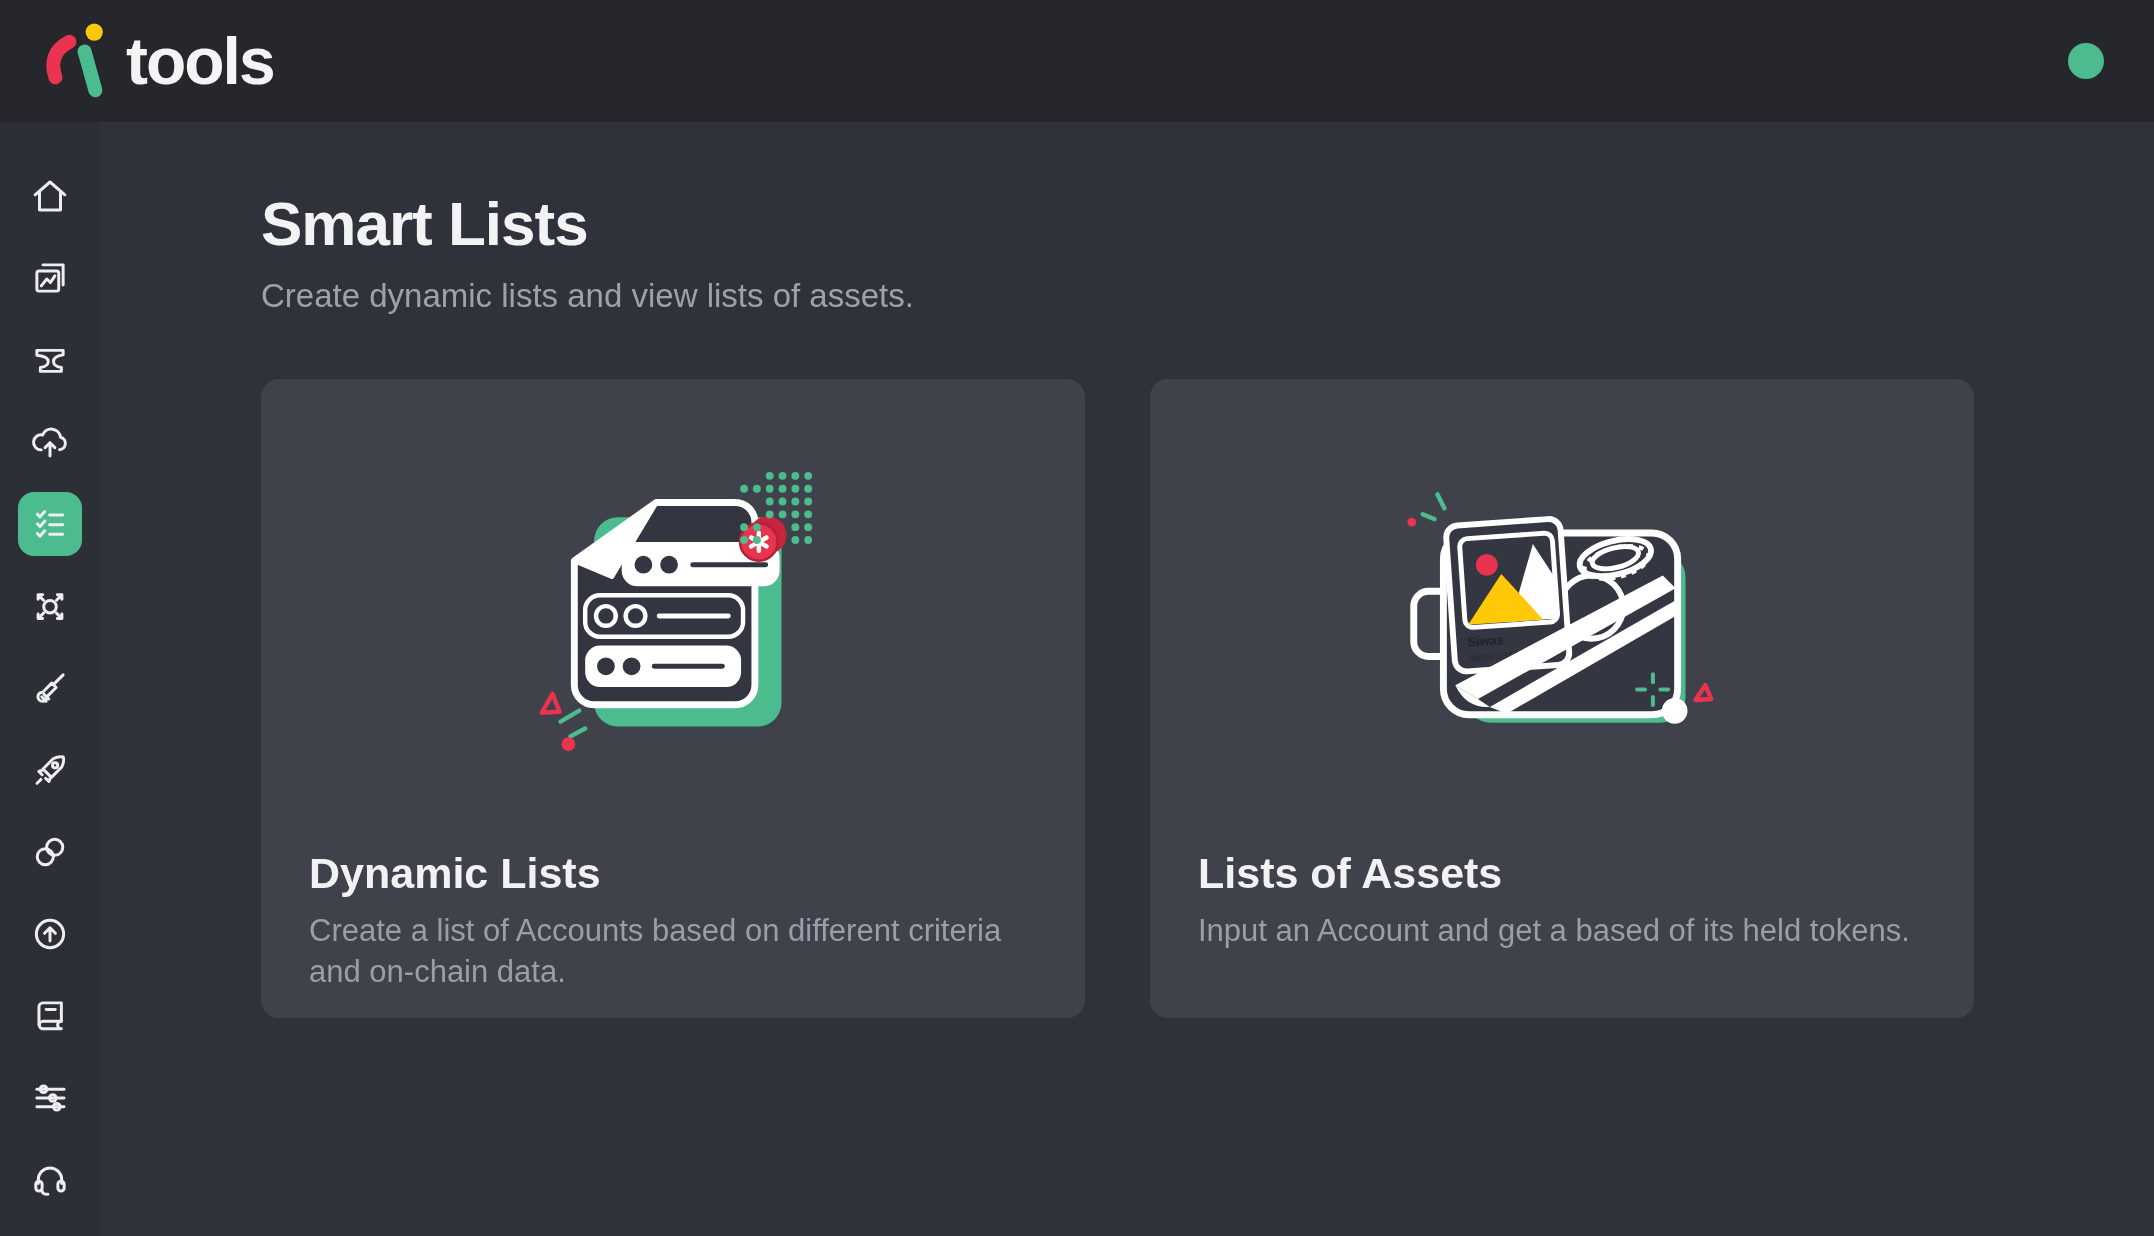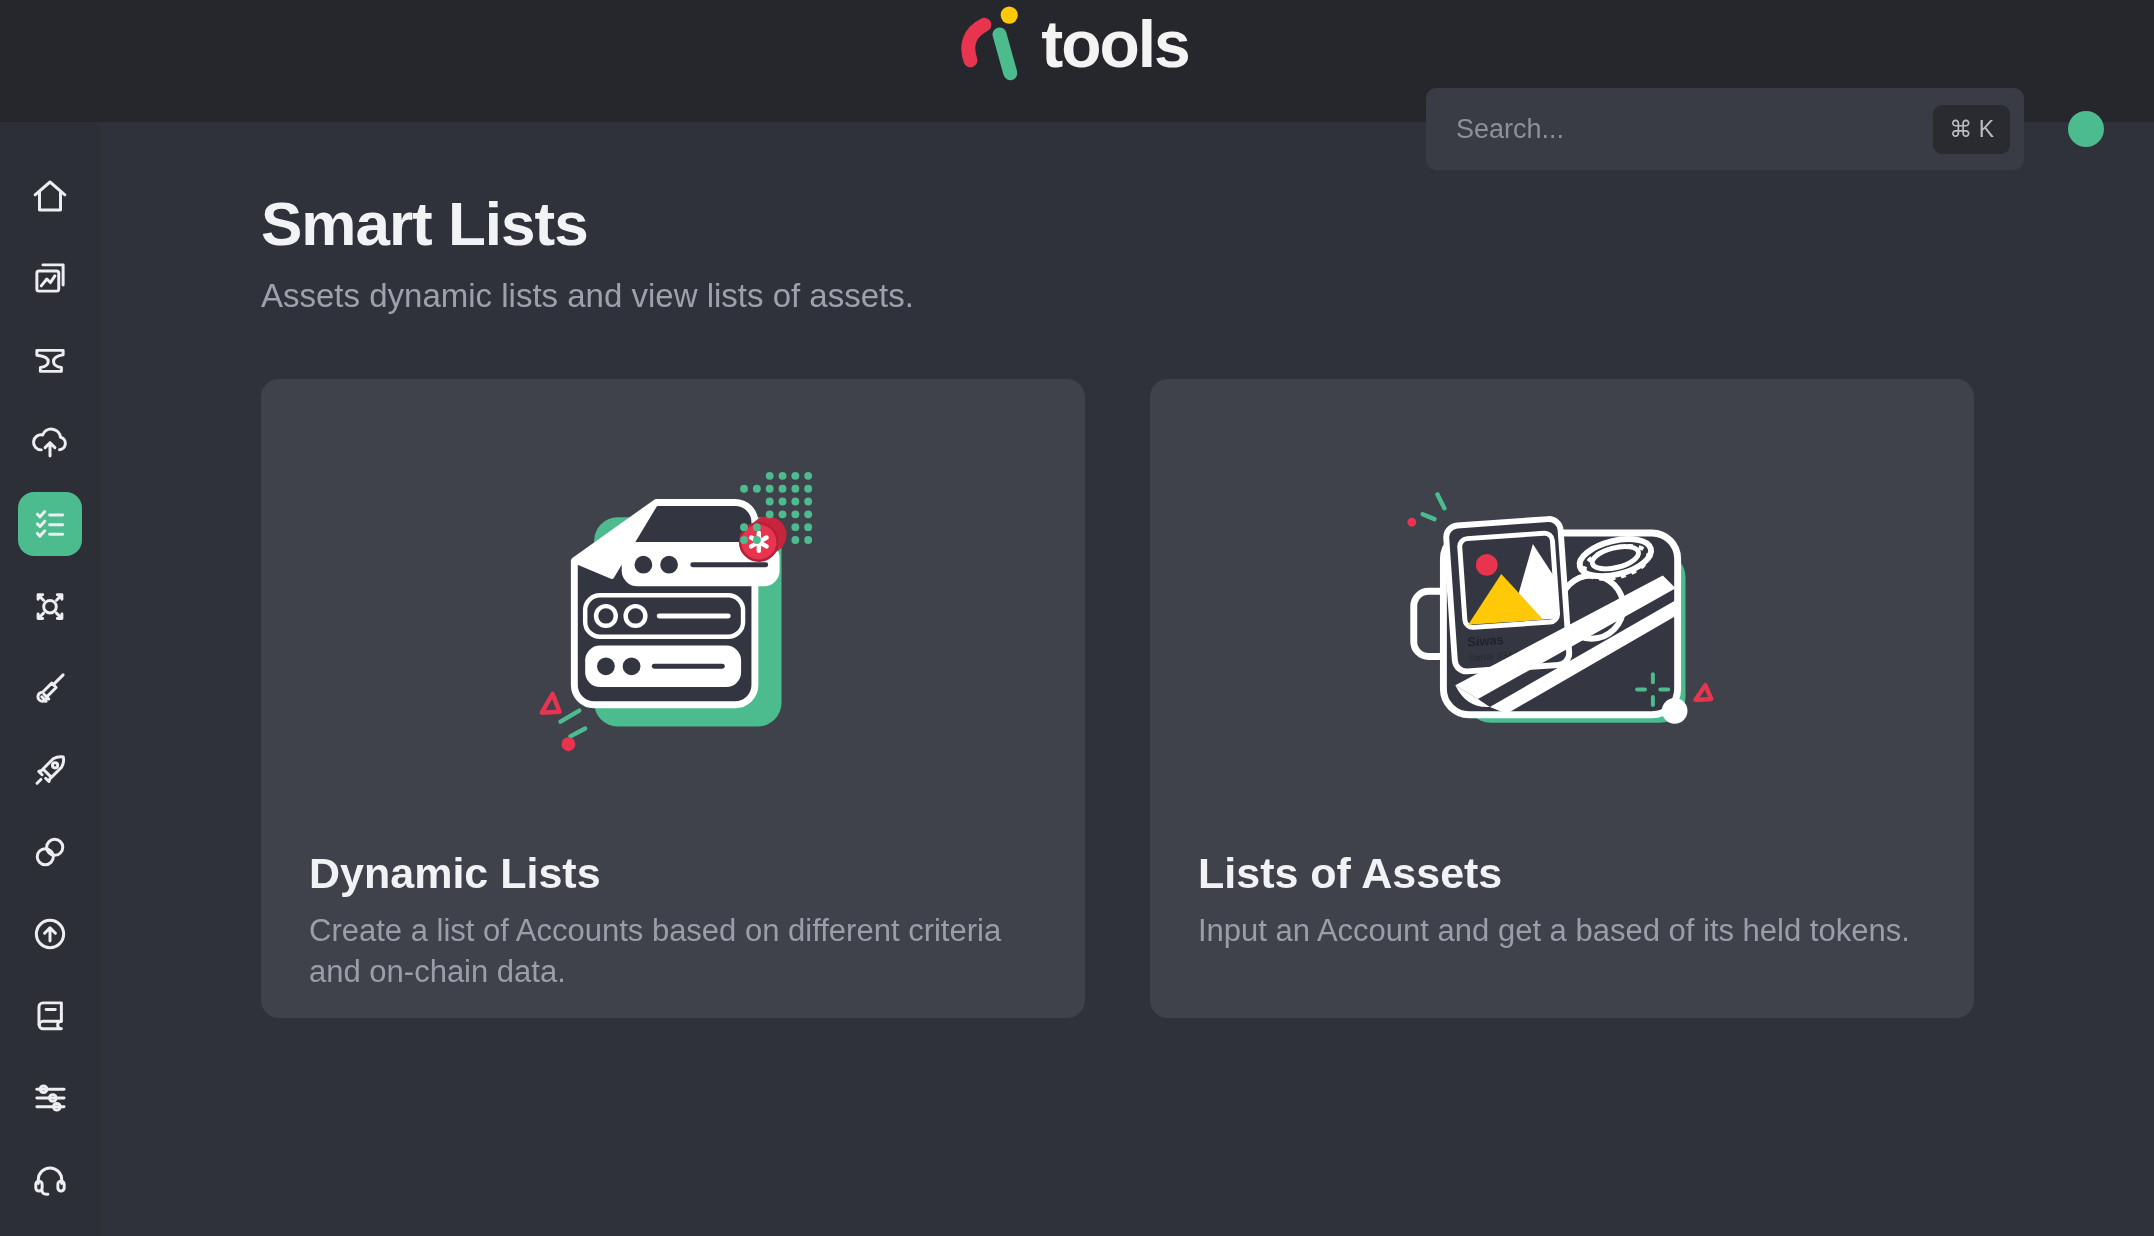--- a/index.html
+++ b/index.html
@@ -10,21 +10,20 @@
     color: #f1f2f4;
   }
 
   
   .topbar {
     position: fixed; top: 0; left: 0; width: 2154px; height: 122px;
     background: #26272d;
     display: flex; align-items: center;
     padding: 0 50px 0 38px;
     z-index: 20;
-    flex-direction: column;
   }
   .logo { display: flex; align-items: center; gap: 10px; cursor: pointer; }
   .logo-text {
     font-size: 66px; font-weight: 800; color: #f4f4f5;
     letter-spacing: -2px; line-height: 1;
   }
   .topbar-right { margin-left: auto; display: flex; align-items: center; gap: 44px; }
   .search-box {
     width: 598px; height: 82px; background: #3a3c45;
     border-radius: 10px; display: flex; align-items: center;
@@ -90,24 +89,20 @@
       <svg width="78" height="84" viewBox="0 0 68 78">
         <path d="M14 56 C9 42 13 30 27 23" stroke="#e8344e" stroke-width="13" stroke-linecap="round" fill="none"></path>
         <path d="M41 32 L51 68" stroke="#4cbb8d" stroke-width="13" stroke-linecap="round" fill="none"></path>
         <circle cx="50" cy="14" r="8" fill="#ffc908"></circle>
       </svg>
     </span>
     <span class="logo-text">tools</span>
   </div>
 
   <div class="topbar-right">
-    <div class="search-box">
-      <input class="search-input" type="text" placeholder="Search..." style="">
-      <span class="kbd-badge">⌘ K</span>
-    </div>
     <div class="avatar"></div>
   </div>
 </header>
 
 <nav class="sidebar">
 
   <div class="side-item">
     <svg viewBox="0 0 24 24">
       <path class="icon-stroke" d="M3.5 11.3 L12 4 L20.5 11.3 M6 9.6 V20 H18 V9.6"></path>
     </svg>
@@ -210,21 +205,21 @@
       <path class="icon-stroke" d="M5.3 14 V11.8 A6.7 6.7 0 0 1 18.7 11.8 V14"></path>
       <rect class="icon-stroke" x="3.9" y="12.7" width="3.6" height="5.6" rx="1.7"></rect>
       <rect class="icon-stroke" x="16.5" y="12.7" width="3.6" height="5.6" rx="1.7"></rect>
       <path class="icon-stroke" d="M7.5 18.3 C7.5 19.6 9 20.2 10.8 20.2"></path>
     </svg>
   </div>
 </nav>
 
 <main class="main">
   <h1 class="page-title">Smart Lists</h1>
-  <div class="page-subtitle">Assets dynamic lists and view lists of assets.</div>
+  <div class="page-subtitle">Create dynamic lists and view lists of assets.</div>
 
   <div class="cards">
 
     <section class="card">
       <div class="card-art">
         <svg width="296" height="300" viewBox="0 0 300 300">
 
           <rect x="70" y="52" width="190" height="212" rx="24" fill="#4cbb8d"></rect>
 
           <path d="M50 96 L133 37 H213 a20 20 0 0 1 20 20 V222 a20 20 0 0 1-20 20 H70 a20 20 0 0 1-20-20 Z" fill="#333540" stroke="#ffffff" stroke-width="7" stroke-linejoin="round"></path>

